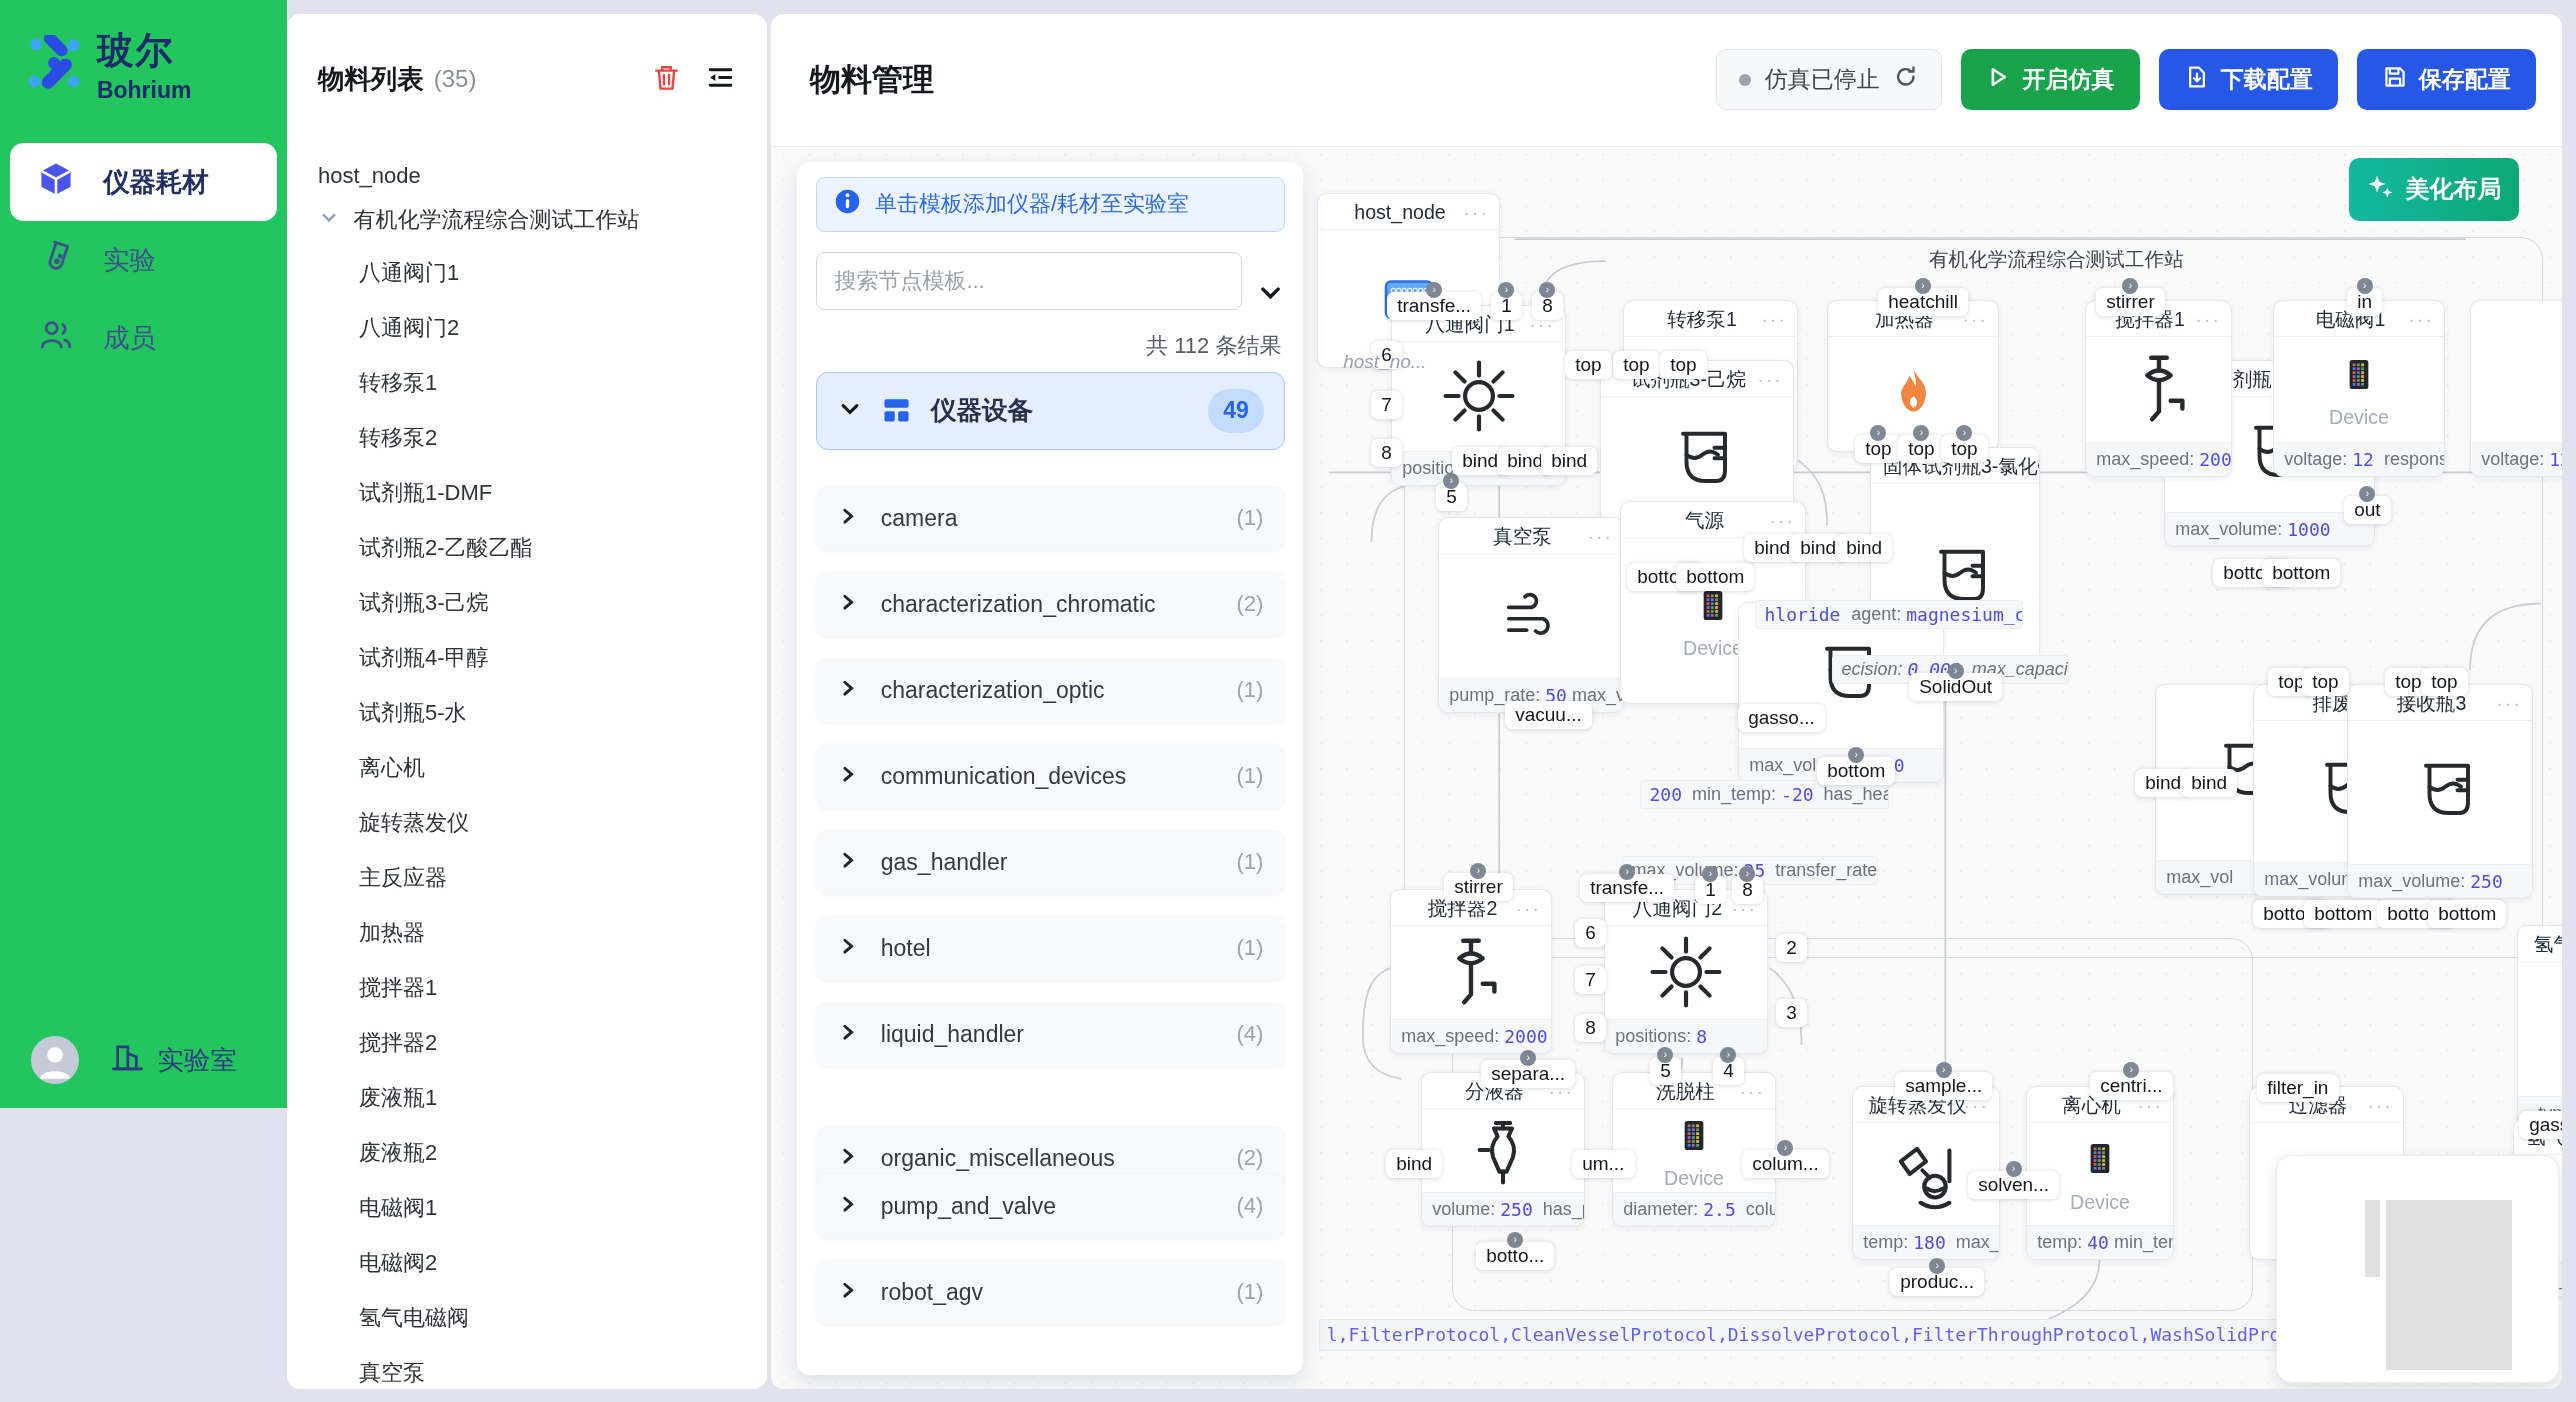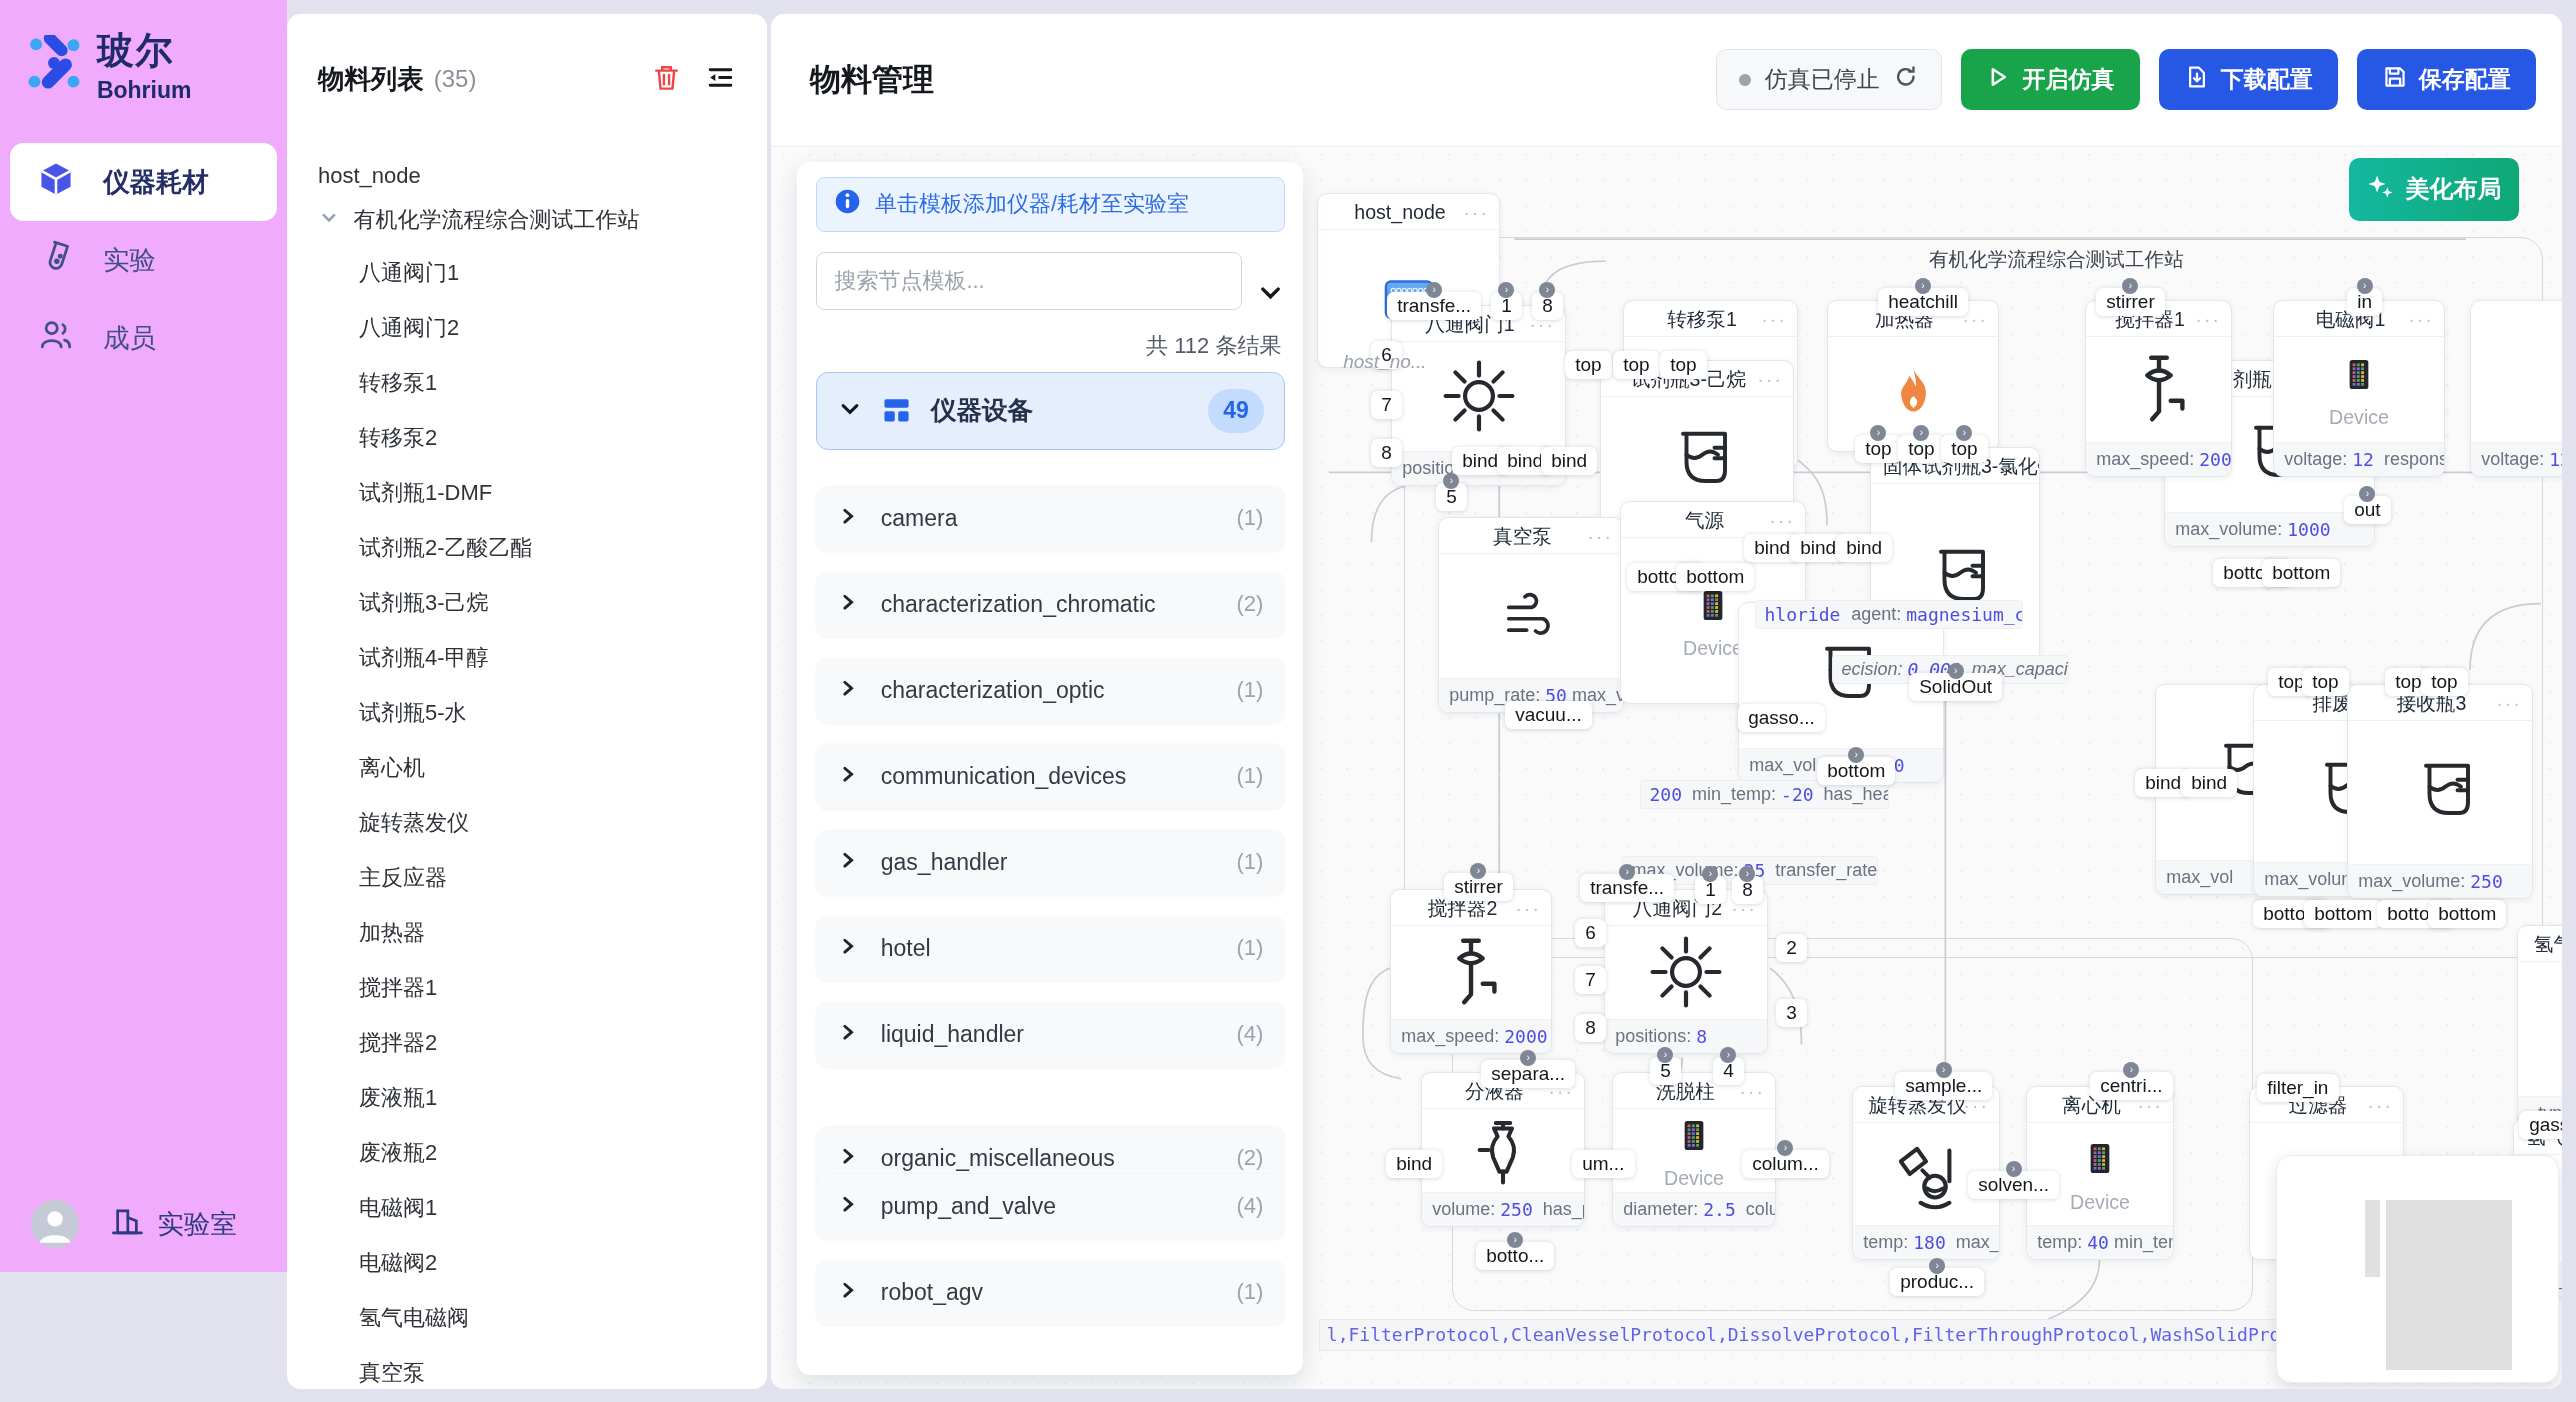--- a/index.html
+++ b/index.html
@@ -1,20 +1,20 @@
 <!DOCTYPE html>
 <html style="font-size:13.6px"><head>
 <meta charset="utf-8">
 <style>
   * { margin:0; padding:0; box-sizing:border-box; }
   html,body { width:2576px; height:1402px; overflow:hidden; }
   body { background:#E2E2EE; font-family:"Liberation Sans","DejaVu Sans",sans-serif; color:#1F2430; }
 
   
-  .sidebar { position:absolute; left:0; top:0; width:287px; height:1272px; background:#f0abfc; }
+  .sidebar { position:absolute; left:0; top:0; width:287px; height:1108px; background:#22c55e; }
   .logo { display:flex; align-items:center; gap:15.3px; padding:25.6px 0 0 25.6px; }
   .logo-text .cn { font-size:37px; font-weight:bold; color:#1D2B6B; letter-spacing:1.7px; }
   .logo-text .en { font-size:23px; font-weight:bold; color:#1D2B6B; margin-top:1.7px; }
   .nav { margin-top:39px; }
   .nav-item { display:flex; align-items:center; gap:29px; height:78px; margin:0 10.2px; padding-left:28px; border-radius:13.6px; font-size:26.4px; color:#414E8C; cursor:pointer; }
   .nav-item.active { background:#FFFFFF; color:#222E66; font-weight:bold; }
   .nav-item svg { flex:0 0 auto; }
   .side-footer { position:absolute; left:31px; bottom:24px; display:flex; align-items:center; gap:31px; }
   .avatar { width:48px; height:48px; border-radius:50%; background:#C4CAD6; position:relative; overflow:hidden; }
   .avatar svg { position:absolute; left:0; top:0; }

